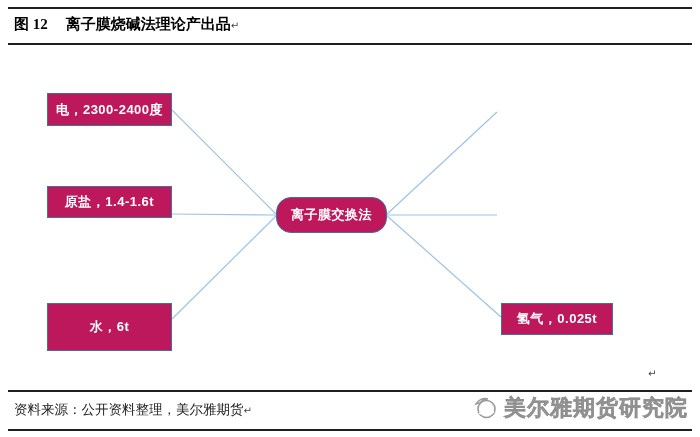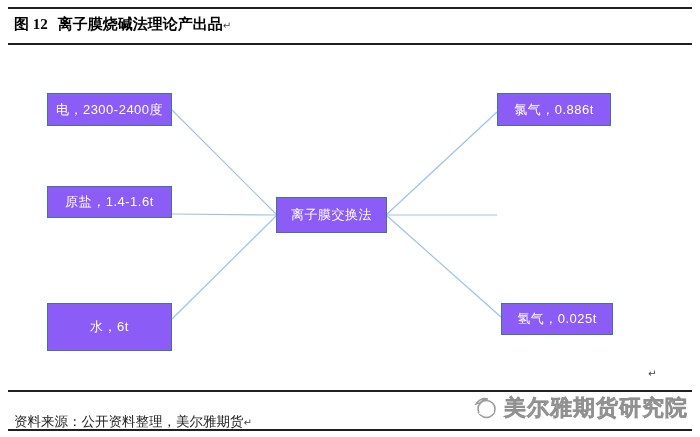--- a/index.html
+++ b/index.html
@@ -26,21 +26,21 @@
   .title-row {
     position: absolute;
     left: 14px;
     top: 15px;
     color: #000;
     font-family: "Liberation Serif", serif;
     font-weight: 700;
     font-size: 15px;
     white-space: nowrap;
   }
-  .title-label { margin-right: 10px; }
+  .title-label { margin-right: 18px; }
 
   .pilcrow {
     font-size: 10px;
     color: #444;
     font-weight: 400;
     font-family: "DejaVu Sans", sans-serif;
     vertical-align: baseline;
   }
   .pilcrow-floating {
     position: absolute;
@@ -50,43 +50,43 @@
 
   .connectors {
     position: absolute;
     left: 0; top: 0;
     width: 700px; height: 437px;
     pointer-events: none;
   }
 
   .node {
     position: absolute;
-    background: #8b5cf6;
+    background: #be185d;
     border: 1px solid #41719C;
     color: #ffffff;
     font-size: 13px;
-    font-weight: 400;
+    font-weight: 700;
     display: flex;
     align-items: center;
     justify-content: center;
     white-space: nowrap;
     letter-spacing: 0.5px;
   }
   .node-in-1  { left: 47px;  top: 93px;  width: 125px; height: 33px; }
   .node-in-2  { left: 47px;  top: 186px; width: 125px; height: 32px; }
   .node-in-3  { left: 47px;  top: 303px; width: 125px; height: 48px; }
-  .node-center{ left: 276px; top: 197px; width: 111px; height: 36px; }
+  .node-center{ left: 276px; top: 197px; width: 111px; height: 36px; border-radius: 15px; }
   .node-out-1 { left: 497px; top: 93px;  width: 114px; height: 33px; }
   .node-out-2 { left: 497px; top: 198px; width: 116px; height: 34px; }
   .node-out-3 { left: 501px; top: 303px; width: 112px; height: 32px; }
 
   .footer-source {
     position: absolute;
     left: 14px;
-    top: 413px;
+    top: 401px;
     color: #222;
     font-family: "Liberation Serif", serif;
     font-size: 13.5px;
     white-space: nowrap;
   }
   .logo {
     position: absolute;
     right: 12px;
     top: 393px;
     display: flex;
@@ -123,21 +123,20 @@
     <line x1="386" y1="215" x2="497" y2="215" stroke="#9DC3E6" stroke-width="1.2"></line>
     <line x1="386" y1="215" x2="501" y2="317" stroke="#9DC3E6" stroke-width="1.2"></line>
   </svg>
 
   <div class="node node-in-1">电，2300-2400度</div>
   <div class="node node-in-2">原盐，1.4-1.6t</div>
   <div class="node node-in-3">水，6t</div>
 
   <div class="node node-center">离子膜交换法</div>
 
-  <div class="node node-out-1">氯气，0.886t</div>
   <div class="node node-out-3">氢气，0.025t</div>
 
   <span class="pilcrow pilcrow-floating">↵</span>
 
   <div class="rule rule-above-footer"></div>
 
   <div class="footer-source">
     <span>资料来源：</span><span>公开资料整理，美尔雅期货</span><span class="pilcrow">↵</span>
   </div>
 

